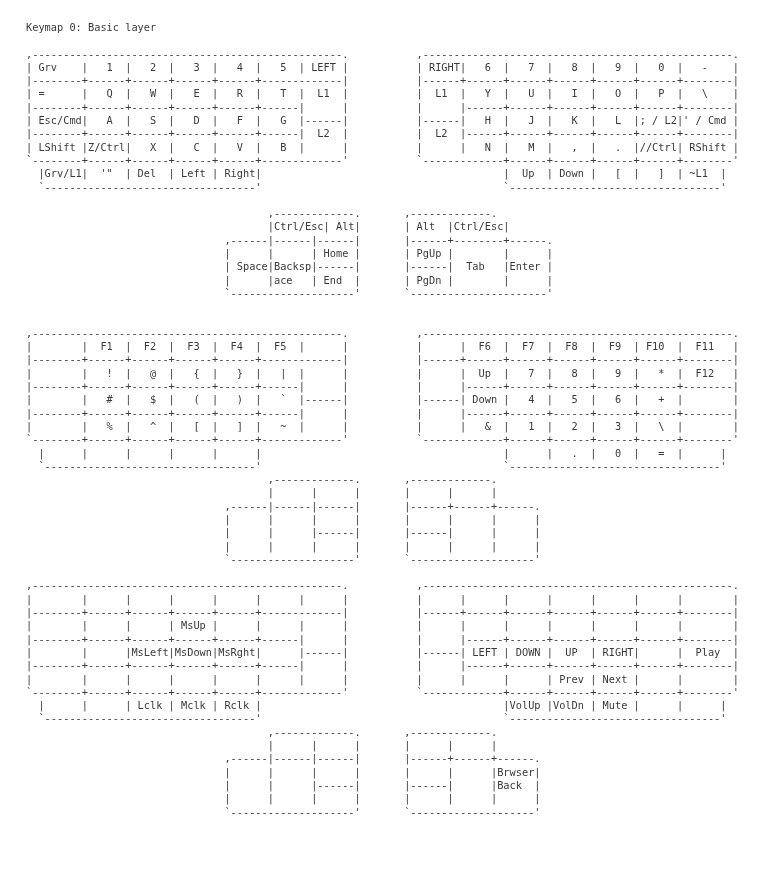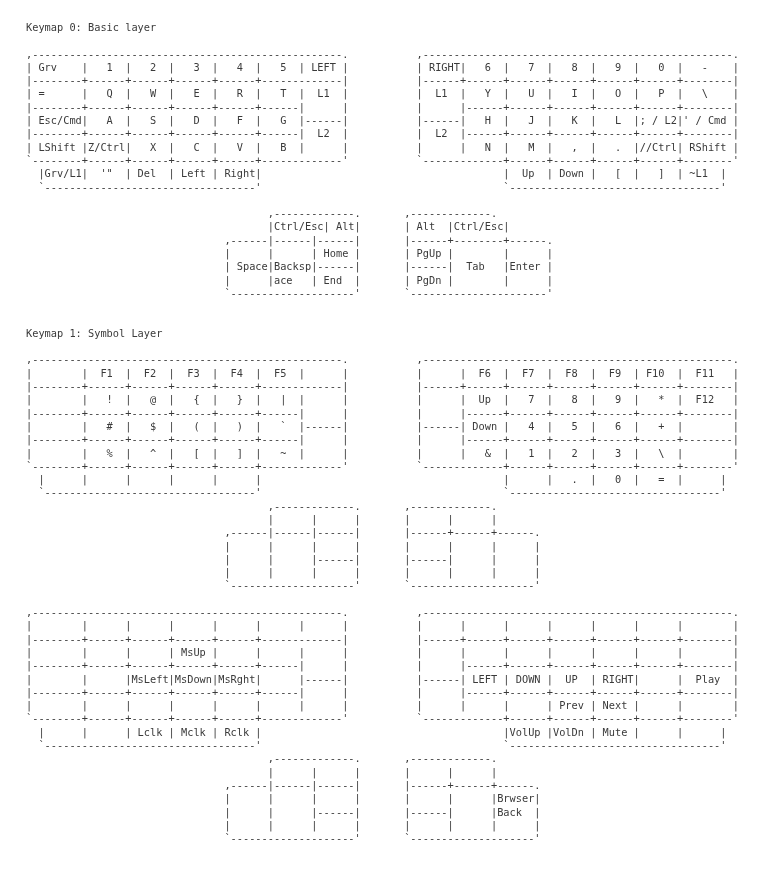--- a/index.html
+++ b/index.html
@@ -61,21 +61,20 @@
                                        ,-------------.       ,-------------.
                                        |Ctrl/Esc| Alt|       | Alt  |Ctrl/Esc|
                                 ,------|------|------|       |------+--------+------.
                                 |      |      | Home |       | PgUp |        |      |
                                 | Space|Backsp|------|       |------|  Tab   |Enter |
                                 |      |ace   | End  |       | PgDn |        |      |
                                 `--------------------'       `----------------------'</pre>
   </section>
 
   <section class="km-section gap-1">
-    <div class="km-title">Keymap 1: Symbol Layer</div>
     <pre class="km-art">,--------------------------------------------------.           ,--------------------------------------------------.
 |        |  F1  |  F2  |  F3  |  F4  |  F5  |      |           |      |  F6  |  F7  |  F8  |  F9  | F10  |  F11   |
 |--------+------+------+------+------+-------------|           |------+------+------+------+------+------+--------|
 |        |   !  |   @  |   {  |   }  |   |  |      |           |      |  Up  |   7  |   8  |   9  |   *  |  F12   |
 |--------+------+------+------+------+------|      |           |      |------+------+------+------+------+--------|
 |        |   #  |   $  |   (  |   )  |   `  |------|           |------| Down |   4  |   5  |   6  |   +  |        |
 |--------+------+------+------+------+------|      |           |      |------+------+------+------+------+--------|
 |        |   %  |   ^  |   [  |   ]  |   ~  |      |           |      |   &amp;  |   1  |   2  |   3  |   \  |        |
 `--------+------+------+------+------+-------------'           `-------------+------+------+------+------+--------'
   |      |      |      |      |      |                                       |      |   .  |   0  |   =  |      |

